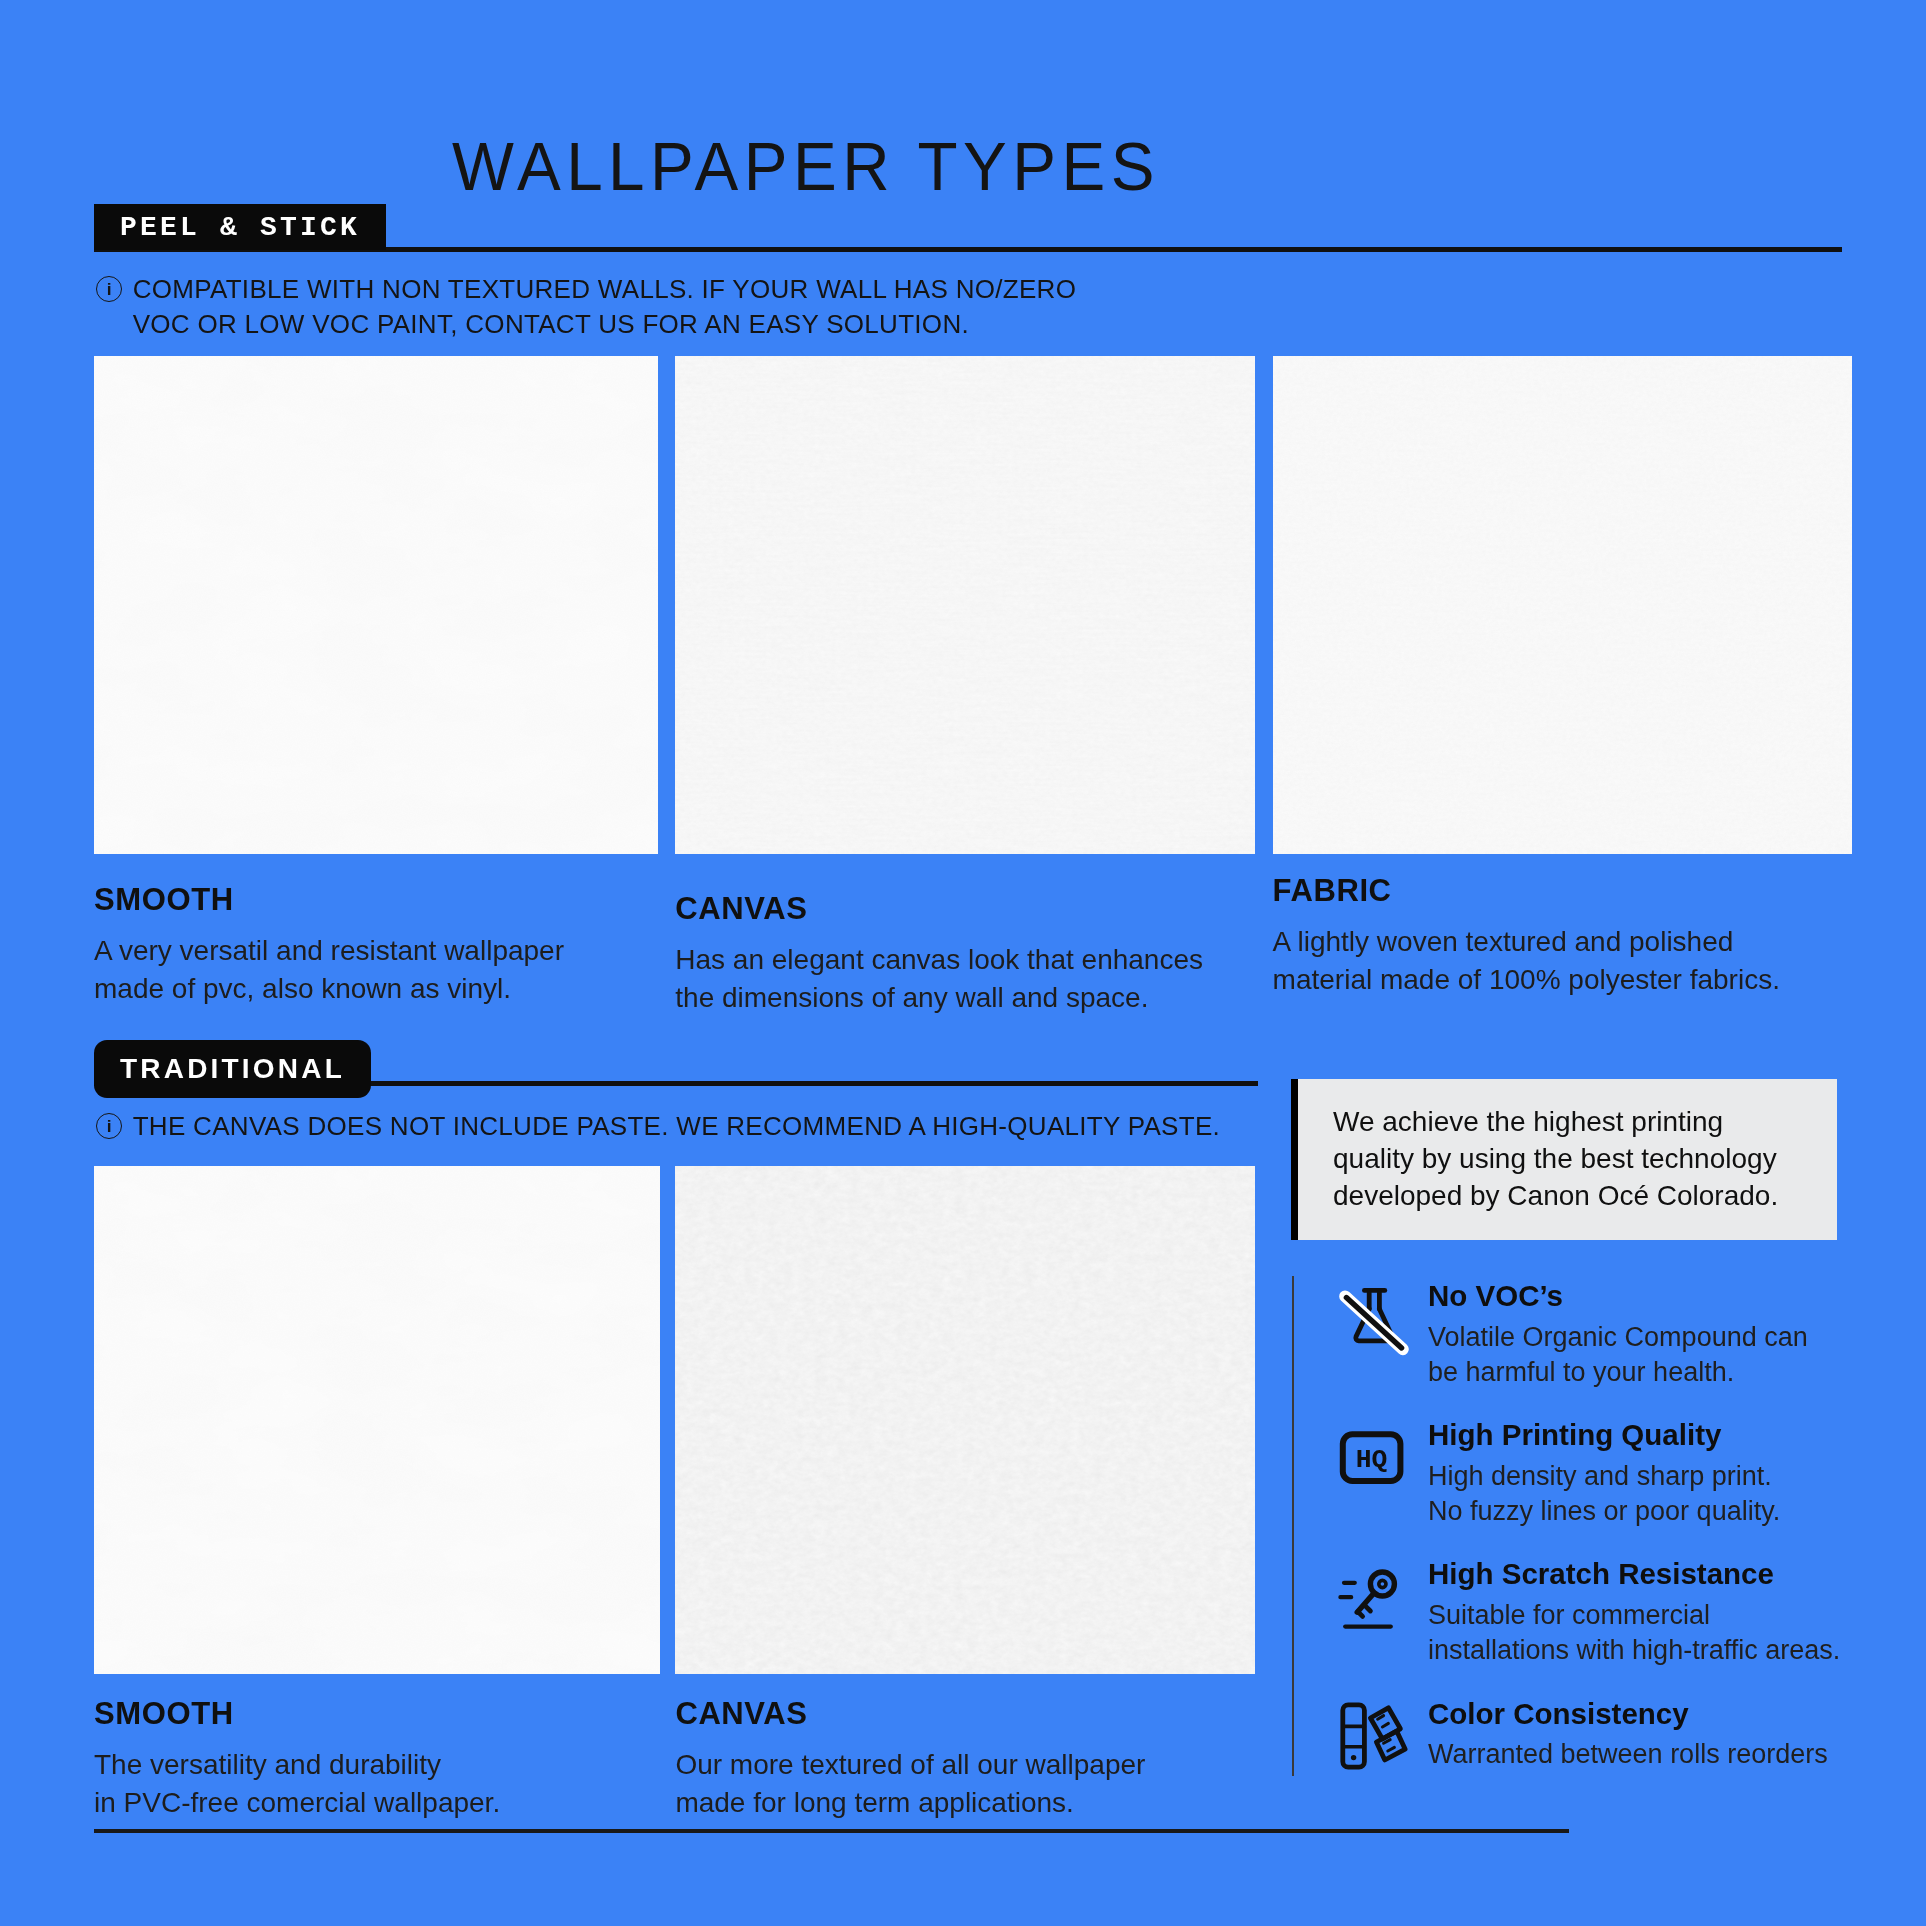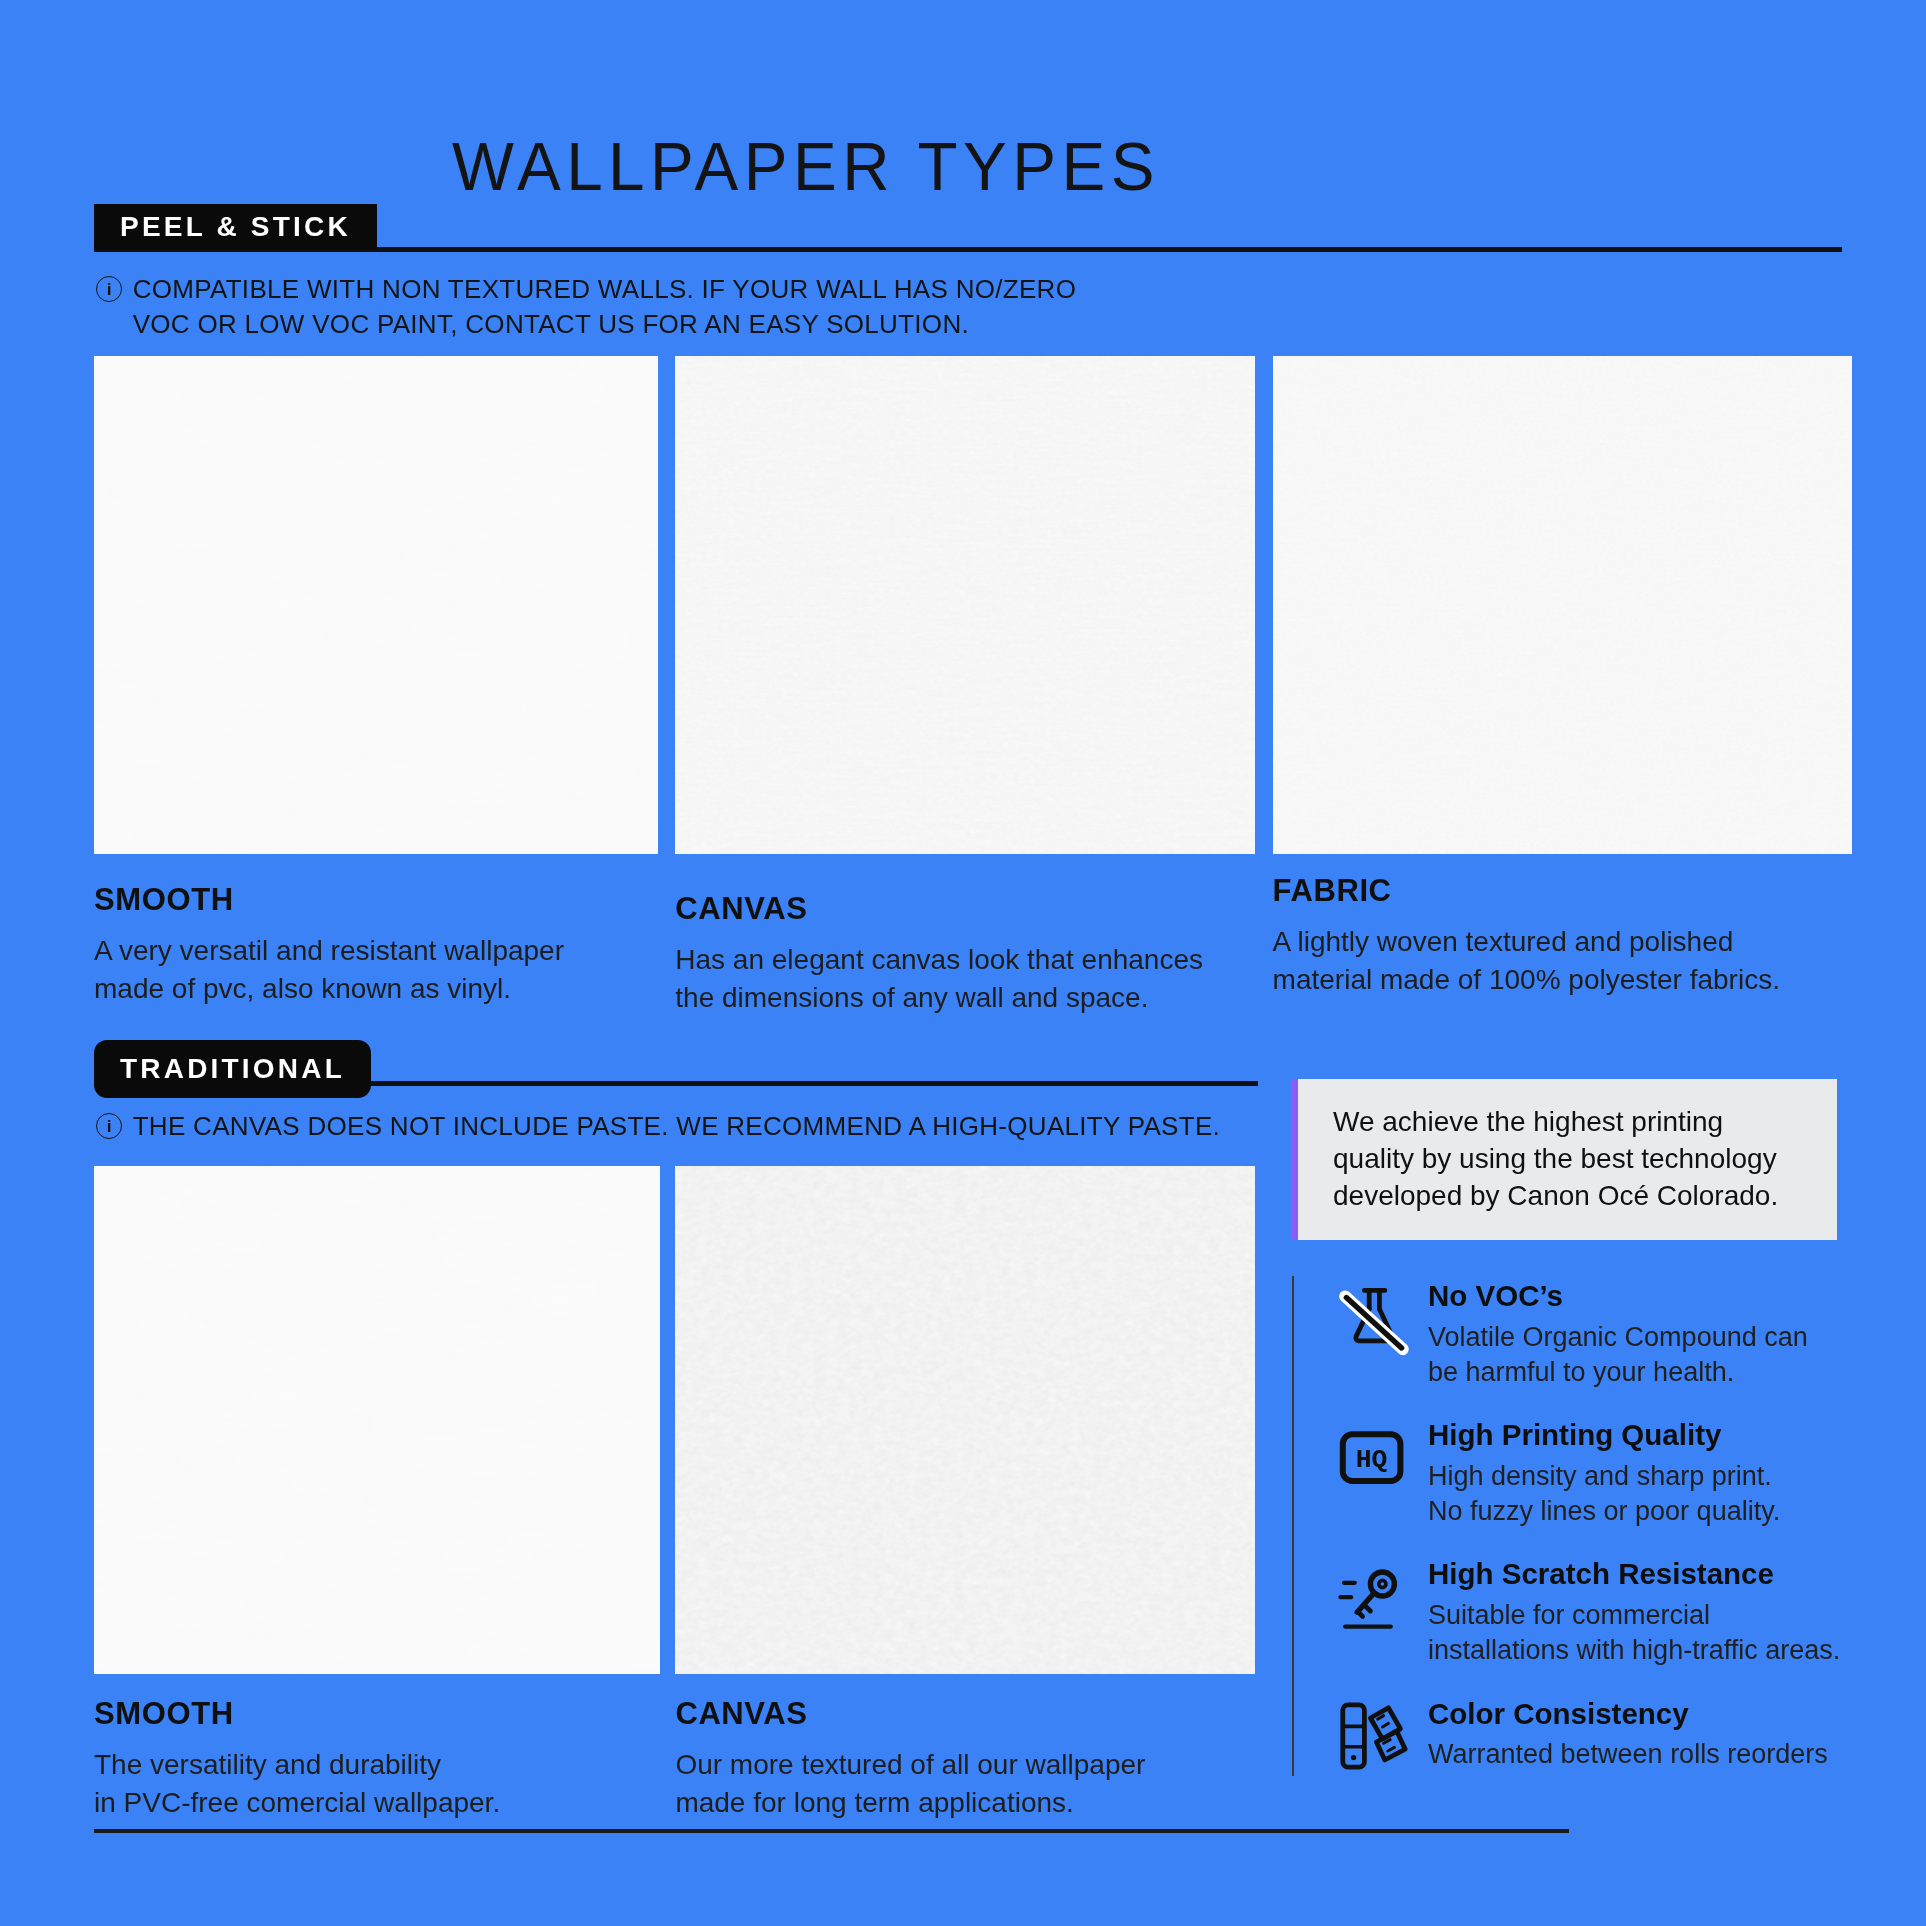--- a/index.html
+++ b/index.html
@@ -12,21 +12,21 @@
     position:absolute;top:81px;left:100px;width:1412px;text-align:center;
     font-size:69px;font-weight:300;letter-spacing:5.8px;white-space:nowrap;
     color:#141414;transform:scaleX(0.95);transform-origin:50% 50%;
   }
   
   .section-badge{
     position:absolute;background:#0a0a0a;color:#ffffff;z-index:2;
     display:flex;align-items:center;padding:0 26px;
     font-size:28px;font-weight:700;letter-spacing:3.2px;white-space:nowrap;
   }
-  #ps-badge{left:94px;top:204px;height:46px;}
+  #ps-badge{left:94px;top:204px;height:46px;font-family:Liberation Mono, monospace;}
   #tr-badge{left:94px;top:1040px;height:58px;border-radius:13px;}
   .section-rule{position:absolute;background:#101010;height:5.1px;z-index:1;}
   #ps-rule{left:94px;top:247px;width:1748px;}
   #tr-rule{left:94px;top:1081px;width:1164px;}
   
   .note{position:absolute;display:flex;align-items:flex-start;}
   #ps-note{left:96px;top:272px;}
   #tr-note{left:96px;top:1109px;}
   .info-icon{
     flex:0 0 auto;width:24.4px;height:24.4px;border:1.9px solid #151515;border-radius:50%;
@@ -46,21 +46,21 @@
   .type-name{font-size:31px;font-weight:600;letter-spacing:0.6px;color:#101010;}
   #row-ps .card:nth-child(1) .type-name{margin-top:28px;}
   #row-ps .card:nth-child(2) .type-name{margin-top:37px;}
   #row-ps .card:nth-child(3) .type-name{margin-top:19px;}
   #row-tr .type-name{margin-top:22px;}
   .type-desc{font-size:28px;line-height:38px;color:#1d1d1d;margin-top:14px;}
   .type-desc span{display:block;}
   
   .quality-box{
     position:absolute;left:1291px;top:1079px;width:546px;box-sizing:border-box;
-    background:#e9eaeb;border-left:7px solid #8b5cf6;
+    background:#e9eaeb;border-left:7px solid #000000;
     padding:24.4px 19px 26px 35px;font-size:28px;line-height:37px;color:#101010;
   }
   .quality-box span{display:block;}
   
   .features-rule{position:absolute;left:1292px;top:1276px;width:1.9px;height:500px;background:#3a3a3a;}
   .features{position:absolute;left:1338px;top:1280px;width:533px;display:flex;flex-direction:column;gap:29.5px;}
   .feature{display:flex;align-items:flex-start;}
   .feature-icon{flex:0 0 72px;width:72px;height:76px;margin-right:18px;}
   .feature-icon svg{width:100%;height:100%;display:block;}
   .feature-body{flex:1;}

